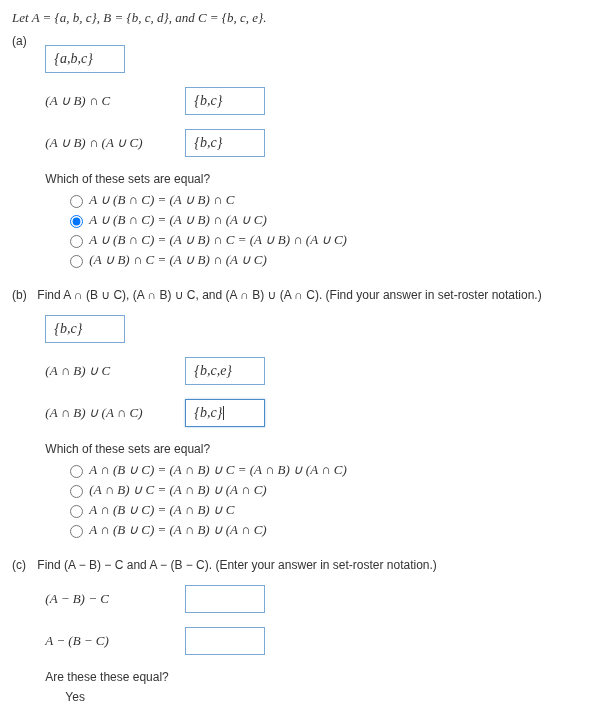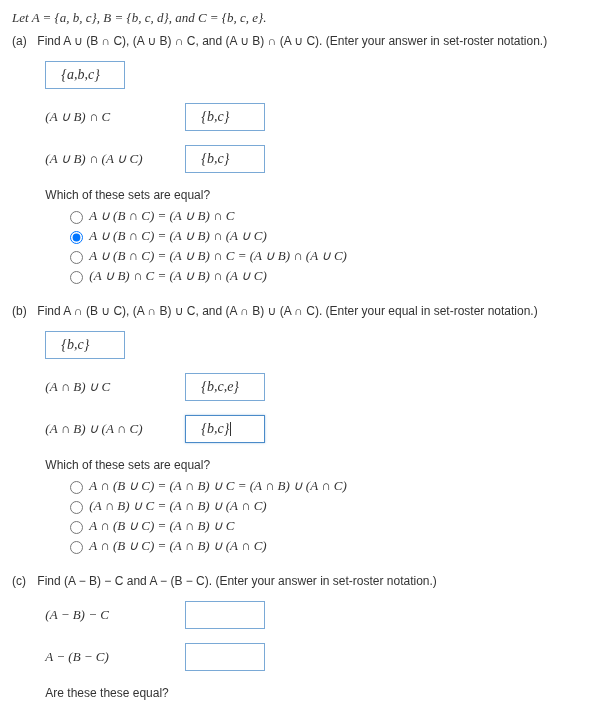--- a/index.html
+++ b/index.html
@@ -32,21 +32,21 @@
       min-height: 34px;
     }
     .ans-label {
       width: 140px;
       font-style: italic;
       font-family: 'Times New Roman', serif;
       font-size: 13px;
     }
     .ans-input {
       border: 1px solid #7aa9d6;
-      padding: 5px 15px;
+      padding: 5px 8px;
       min-width: 80px;
       font-family: 'Times New Roman', serif;
       font-style: italic;
       font-size: 14px;
       background: #fff;
       height: 28px;
       display: flex;
       align-items: center;
     }
     .ans-input.focused {
@@ -82,21 +82,20 @@
 </head>
 <body>
 
 <div class="intro">
   <em style="font-family:'Times New Roman',serif;font-style:italic;font-size:13px;">Let A = {a, b, c}, B = {b, c, d}, and C = {b, c, e}.</em>
 </div>
 
 <div class="part">
   <span class="part-label">(a)</span>
   <span class="part-content">
-    <div class="prompt">Find A ∪ (B ∩ C), (A ∪ B) ∩ C, and (A ∪ B) ∩ (A ∪ C). (Enter your answer in set-roster notation.)</div>
     <div class="ans-row">
       <span class="ans-input">{a,b,c}</span>
     </div>
     <div class="ans-row">
       <span class="ans-label">(A ∪ B) ∩ C</span>
       <span class="ans-input">{b,c}</span>
     </div>
     <div class="ans-row">
       <span class="ans-label">(A ∪ B) ∩ (A ∪ C)</span>
       <span class="ans-input">{b,c}</span>
@@ -117,21 +116,21 @@
     <div class="radio-row">
       <input type="radio" name="ra" style="">
       <span class="radio-label">(A ∪ B) ∩ C = (A ∪ B) ∩ (A ∪ C)</span>
     </div>
   </span>
 </div>
 
 <div class="part">
   <span class="part-label">(b)</span>
   <span class="part-content">
-    <div class="prompt">Find A ∩ (B ∪ C), (A ∩ B) ∪ C, and (A ∩ B) ∪ (A ∩ C). (Enter your equal in set-roster notation.)</div>
+    <div class="prompt">Find A ∩ (B ∪ C), (A ∩ B) ∪ C, and (A ∩ B) ∪ (A ∩ C). (Find your answer in set-roster notation.)</div>
     <div class="ans-row">
       <span class="ans-input">{b,c}</span>
     </div>
     <div class="ans-row">
       <span class="ans-label">(A ∩ B) ∪ C</span>
       <span class="ans-input">{b,c,e}</span>
     </div>
     <div class="ans-row">
       <span class="ans-label">(A ∩ B) ∪ (A ∩ C)</span>
       <span class="ans-input focused">

